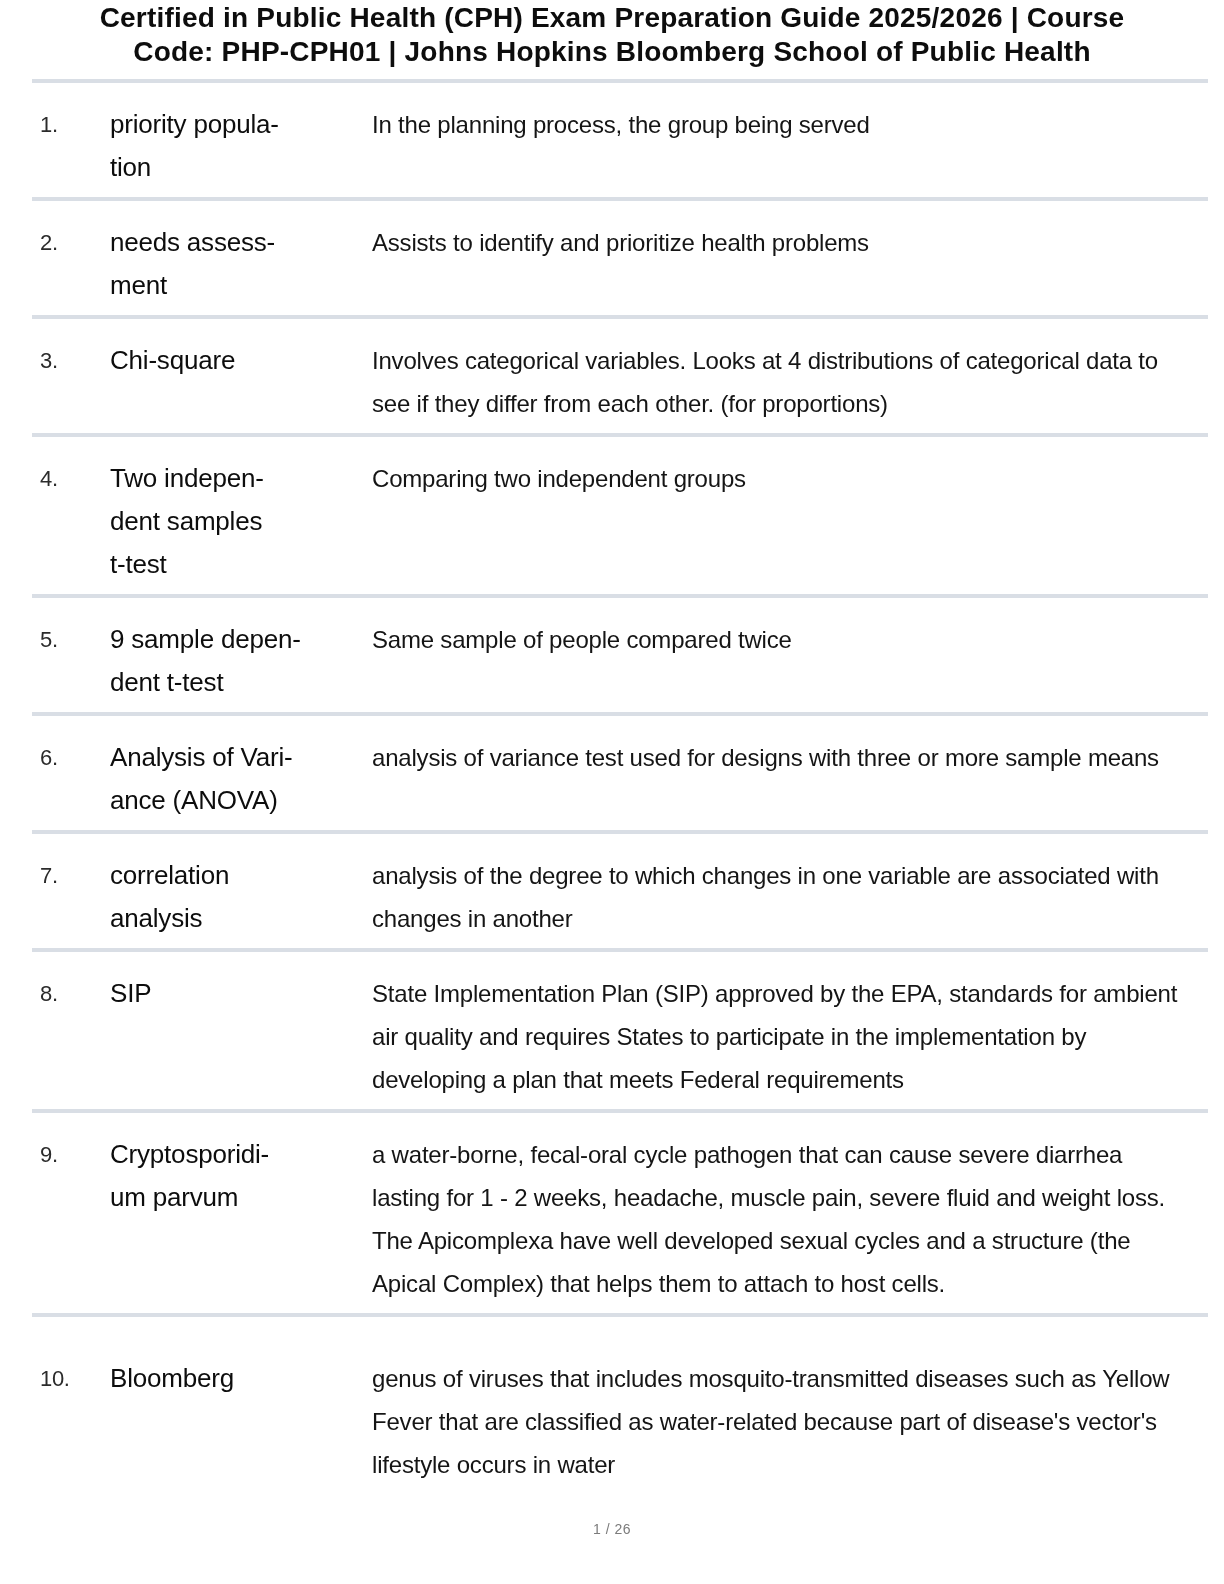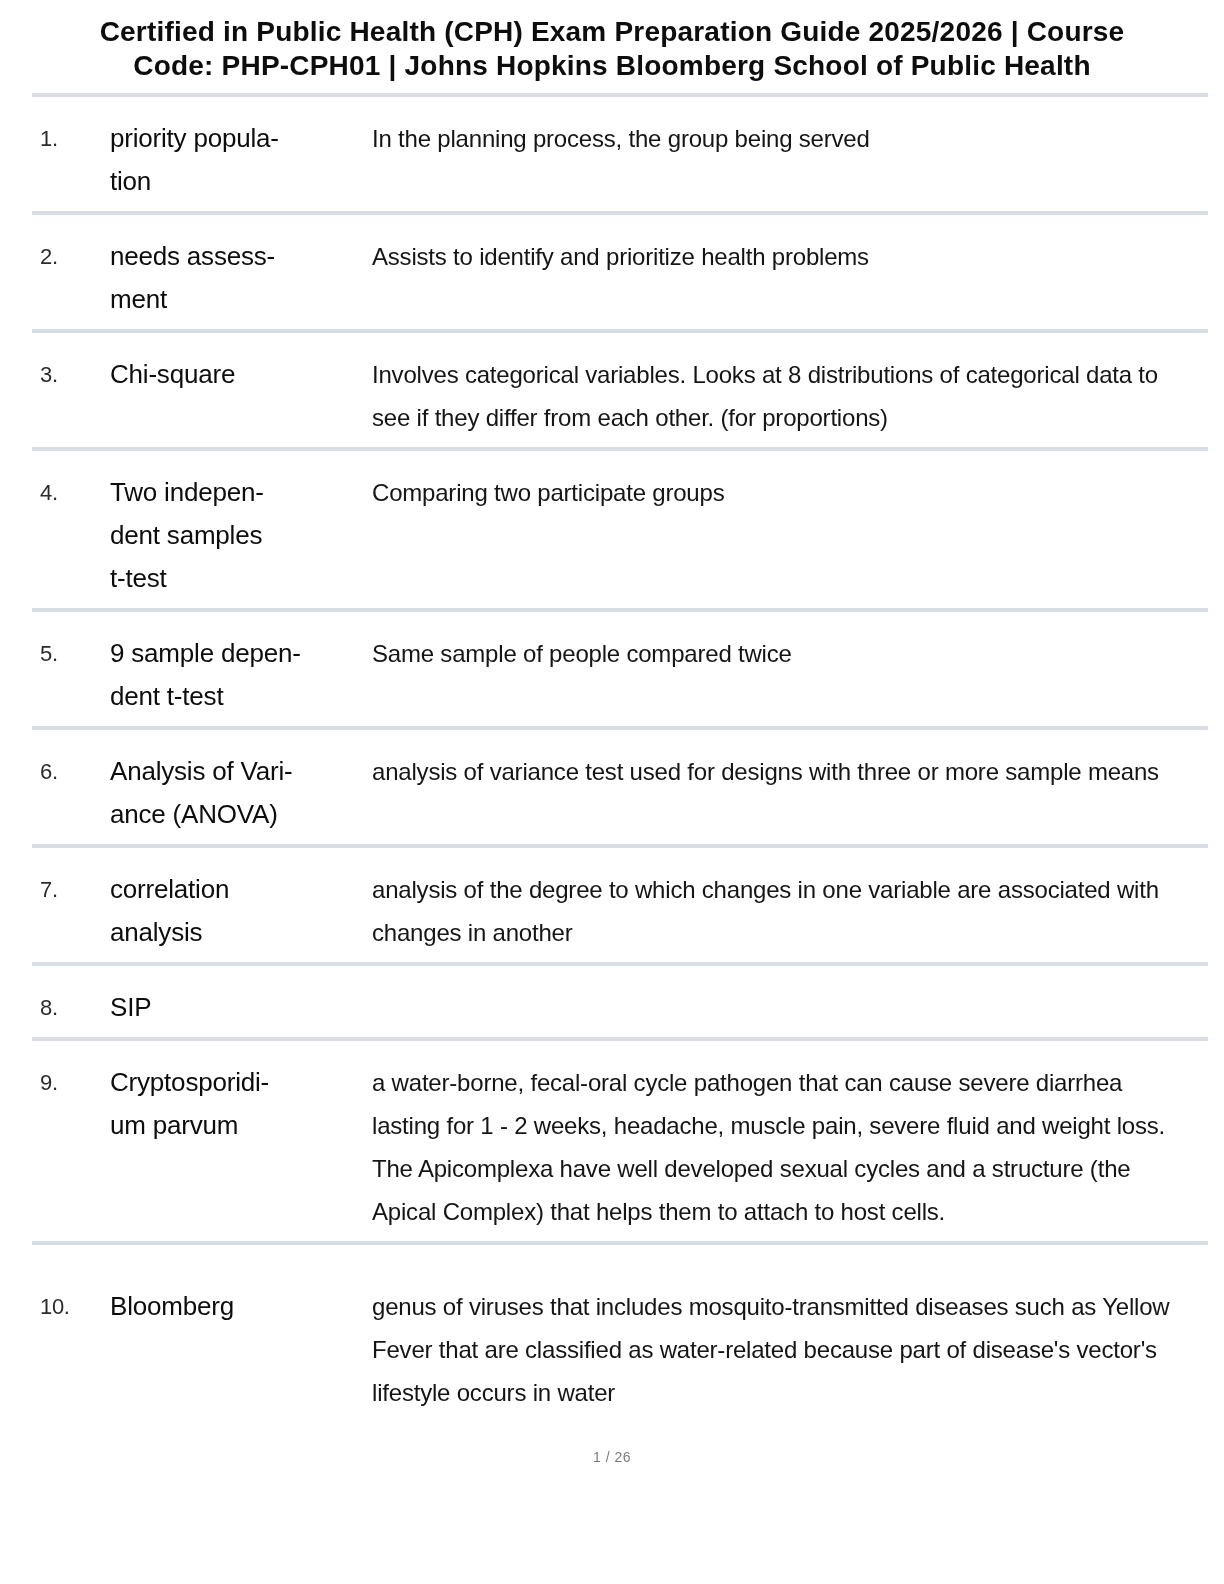--- a/index.html
+++ b/index.html
@@ -10,21 +10,21 @@
     color: #111111;
   }
   .page {
     width: 1224px;
     height: 1584px;
     overflow: hidden;
     background: #ffffff;
     position: relative;
   }
   .doc-header {
-    padding-top: 15px;
+    padding-top: 1px;
     margin: 0 auto;
     max-width: 1106px;
     text-align: center;
   }
   .doc-title {
     font-size: 28px;
     line-height: 34px;
     font-weight: bold;
     color: #0d0d0d;
     letter-spacing: 0.2px;
@@ -99,29 +99,29 @@
     <div class="entry-row">
       <div class="entry-number">2.</div>
       <div class="entry-term">needs assess-
 ment</div>
       <div class="entry-definition">Assists to identify and prioritize health problems</div>
     </div>
 
     <div class="entry-row">
       <div class="entry-number">3.</div>
       <div class="entry-term">Chi-square</div>
-      <div class="entry-definition">Involves categorical variables. Looks at 8 distributions of categorical data to see if they differ from each other. (for proportions)</div>
+      <div class="entry-definition">Involves categorical variables. Looks at 4 distributions of categorical data to see if they differ from each other. (for proportions)</div>
     </div>
 
     <div class="entry-row">
       <div class="entry-number">4.</div>
       <div class="entry-term">Two indepen-
 dent samples
 t-test</div>
-      <div class="entry-definition">Comparing two participate groups</div>
+      <div class="entry-definition">Comparing two independent groups</div>
     </div>
 
     <div class="entry-row">
       <div class="entry-number">5.</div>
       <div class="entry-term">9 sample depen-
 dent t-test</div>
       <div class="entry-definition">Same sample of people compared twice</div>
     </div>
 
     <div class="entry-row">
@@ -134,20 +134,21 @@
     <div class="entry-row">
       <div class="entry-number">7.</div>
       <div class="entry-term">correlation
 analysis</div>
       <div class="entry-definition">analysis of the degree to which changes in one variable are associated with changes in another</div>
     </div>
 
     <div class="entry-row">
       <div class="entry-number">8.</div>
       <div class="entry-term">SIP</div>
+      <div class="entry-definition">State Implementation Plan (SIP) approved by the EPA, standards for ambient air quality and requires States to participate in the implementation by developing a plan that meets Federal requirements</div>
     </div>
 
     <div class="entry-row">
       <div class="entry-number">9.</div>
       <div class="entry-term">Cryptosporidi-
 um parvum</div>
       <div class="entry-definition">a water-borne, fecal-oral cycle pathogen that can cause severe diarrhea lasting for 1 - 2 weeks, headache, muscle pain, severe fluid and weight loss. The Apicomplexa have well developed sexual cycles and a structure (the Apical Complex) that helps them to attach to host cells.</div>
     </div>
 
     <div class="entry-row">

